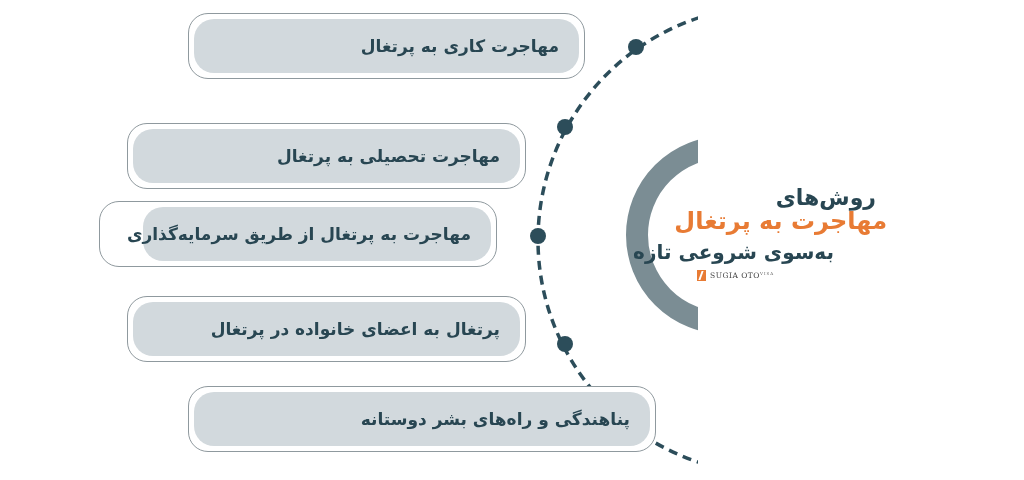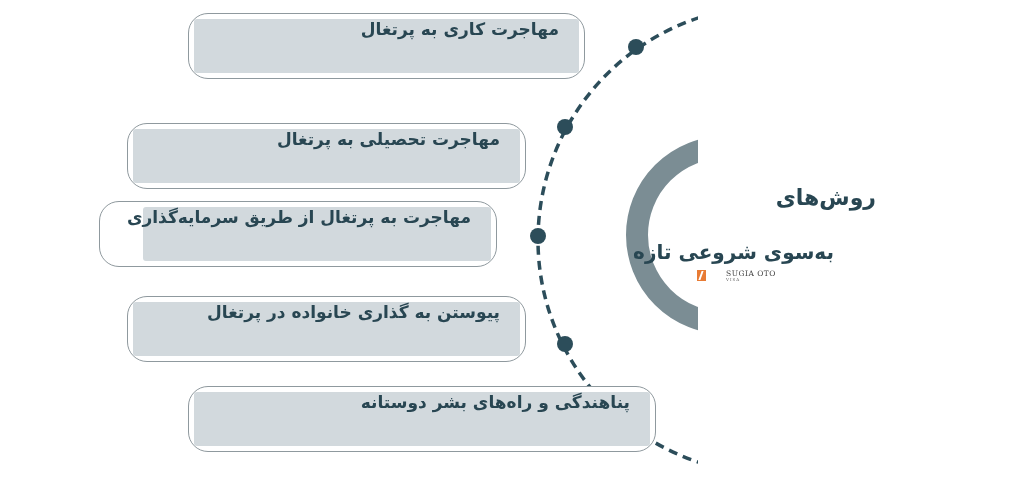--- a/index.html
+++ b/index.html
@@ -1,28 +1,28 @@
 <!DOCTYPE html>
 <html><head>
   <meta charset="utf-8">
   <style>
     html, body { margin: 0; padding: 0; }
     body { width: 1024px; height: 480px; background: #ffffff; position: relative; overflow: hidden; font-family: "DejaVu Sans", sans-serif; }
     .canvas { position: absolute; left: 0; top: 0; width: 1024px; height: 480px; }
     svg.deco { position: absolute; left: 0; top: 0; }
     .pill { position: absolute; box-sizing: border-box; border: 1.5px solid #8f999e; border-radius: 20px; background: #ffffff; padding: 5px; }
-    .pill-inner { width: 100%; height: 100%; box-sizing: border-box; background: #d2d9dd; border-radius: 3px; display: flex; justify-content: flex-start; direction: rtl; padding-right: 20px; }
+    .pill-inner { width: 100%; height: 100%; box-sizing: border-box; background: #d2d9dd; border-radius: 20px; display: flex; align-items: center; justify-content: flex-start; direction: rtl; padding-right: 20px; }
     .pill-label { color: #284652; font-size: 17px; font-weight: bold; font-family: "DejaVu Sans", sans-serif; white-space: nowrap; }
     .t1 { position: absolute; right: 148px; top: 185px; color: #284652; font-size: 22px; font-weight: bold; white-space: nowrap; direction: rtl; }
     .t2 { position: absolute; right: 137px; top: 207px; color: #e87b34; font-size: 24px; font-weight: bold; white-space: nowrap; direction: rtl; }
     .t3 { position: absolute; right: 190px; top: 240px; color: #284652; font-size: 20px; font-weight: bold; white-space: nowrap; direction: rtl; }
     .logo { position: absolute; left: 697px; top: 270px; display: flex; align-items: center; gap: 4px; }
     .logo-mark { width: 9px; height: 11px; background: #e87b34; position: relative; }
     .logo-mark::after { content: ""; position: absolute; left: 3px; top: 1px; width: 2px; height: 9px; background: #fff; transform: skewX(-20deg); }
-    .logo-text { display: flex; flex-direction: column; line-height: 1; margin-left: 16px; }
+    .logo-text { display: flex; flex-direction: row; line-height: 1; }
     .logo-name { font-family: "DejaVu Serif", serif; font-size: 7.5px; color: #444; letter-spacing: 0.5px; }
     .logo-sub { font-family: "DejaVu Serif", serif; font-size: 4px; color: #666; letter-spacing: 1px; }
   </style>
 </head>
 <body>
 
 <div class="canvas">
 
   <svg class="deco" width="1024" height="480" viewBox="0 0 1024 480">
     <defs>
@@ -56,31 +56,32 @@
   </div>
 
   <div class="pill" style="left:99px; top:201px; width:398px; height:66px;padding-left:43px;">
     <div class="pill-inner">
       <span class="pill-label">مهاجرت به پرتغال از طریق سرمایه‌گذاری</span>
     </div>
   </div>
 
   <div class="pill" style="left:127px; top:296px; width:399px; height:66px;">
     <div class="pill-inner">
-      <span class="pill-label">پیوستن به گذاری خانواده در پرتغال</span>
+      <span class="pill-label">پرتغال به اعضای خانواده در پرتغال</span>
     </div>
   </div>
 
   <div class="pill" style="left:188px; top:386px; width:468px; height:66px;">
     <div class="pill-inner">
       <span class="pill-label">پناهندگی و راه‌های بشر دوستانه</span>
     </div>
   </div>
 
   <div class="t1">روش‌های</div>
+  <div class="t2">مهاجرت به پرتغال</div>
   <div class="t3">به‌سوی شروعی تازه</div>
 
   <div class="logo">
     <span class="logo-mark"></span>
     <span class="logo-text">
       <span class="logo-name">SUGIA OTO</span>
       <span class="logo-sub">VISA</span>
     </span>
   </div>
 

